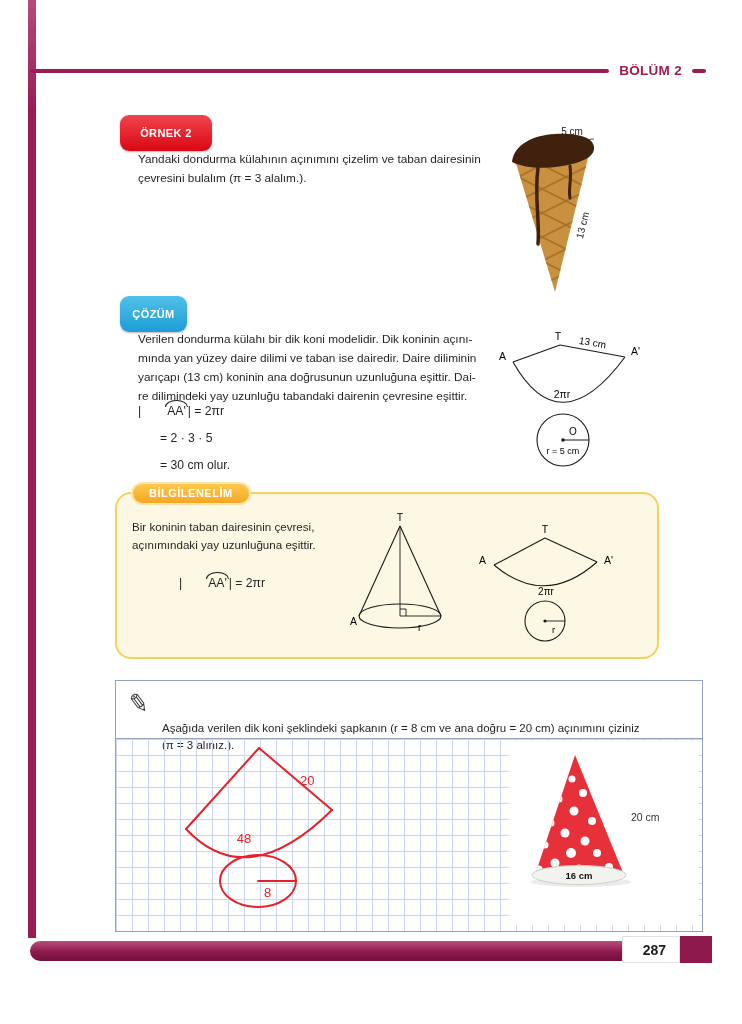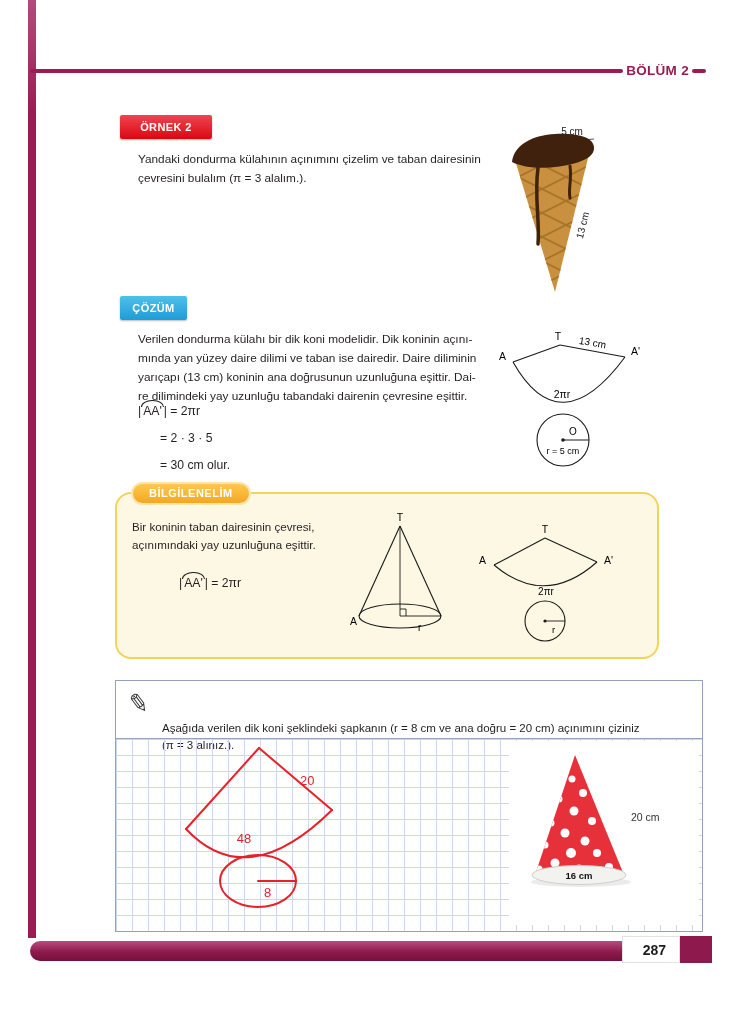--- a/index.html
+++ b/index.html
@@ -7,36 +7,36 @@
     position:relative; width:742px; height:1024px; margin:0 auto;
     background:#ffffff; font-family:"Liberation Sans", sans-serif;
     color:#231F20; overflow:hidden;
   }
   
   .side-bar { position:absolute; left:28px; top:0; width:8px; height:938px;
     background:linear-gradient(180deg,#b54a7c,#9a1c52 12%,#9a1c52); }
 
   
   .chapter-header { position:absolute; left:30px; right:36px; top:63px;
-    display:flex; align-items:center; gap:3px; }
+    display:flex; align-items:center; gap:10px; }
   .ch-line { flex:1; height:4px; background:#9a1c52; border-radius:2px; }
   .ch-line.short { flex:0 0 14px; }
   .ch-title { color:#9a1c52; font-weight:bold; font-size:13.5px; letter-spacing:.3px; }
 
   
   .badge { position:absolute; color:#fff; font-weight:bold; font-size:11px;
-    padding:6px 0; text-align:center; border-radius:2px; letter-spacing:.4px;
+    padding:12px 0; text-align:center; border-radius:9px; letter-spacing:.4px;
     box-shadow:0 1px 2px rgba(0,0,0,.28); }
   .badge.ornek { left:120px; top:115px; width:92px; background:linear-gradient(180deg,#f0454e,#da0712); }
   .badge.cozum { left:120px; top:296px; width:67px; background:linear-gradient(180deg,#4fc1e9,#1e9cd7); }
 
   .tblock { position:absolute; font-size:11.8px; line-height:19px; color:#231F20; }
   .math { position:absolute; font-size:12.2px; color:#231F20; }
 
-  .overarc { position:relative; display:inline-block; padding:0 2px; }
+  .overarc { position:relative; display:inline-block; padding:0 2px;margin-left:24px; }
   .overarc::before { content:""; position:absolute; left:0; right:0; top:-4px; height:6px;
     border:1.2px solid #1a1a1a; border-bottom:none;
     border-radius:50% 50% 0 0 / 100% 100% 0 0; }
 
   svg text { font-family:"Liberation Sans", sans-serif; }
 
   .icecream { position:absolute; left:500px; top:126px; width:180px; height:185px; }
   .sol-diagram { position:absolute; left:478px; top:327px; width:215px; height:150px; }
 
   

